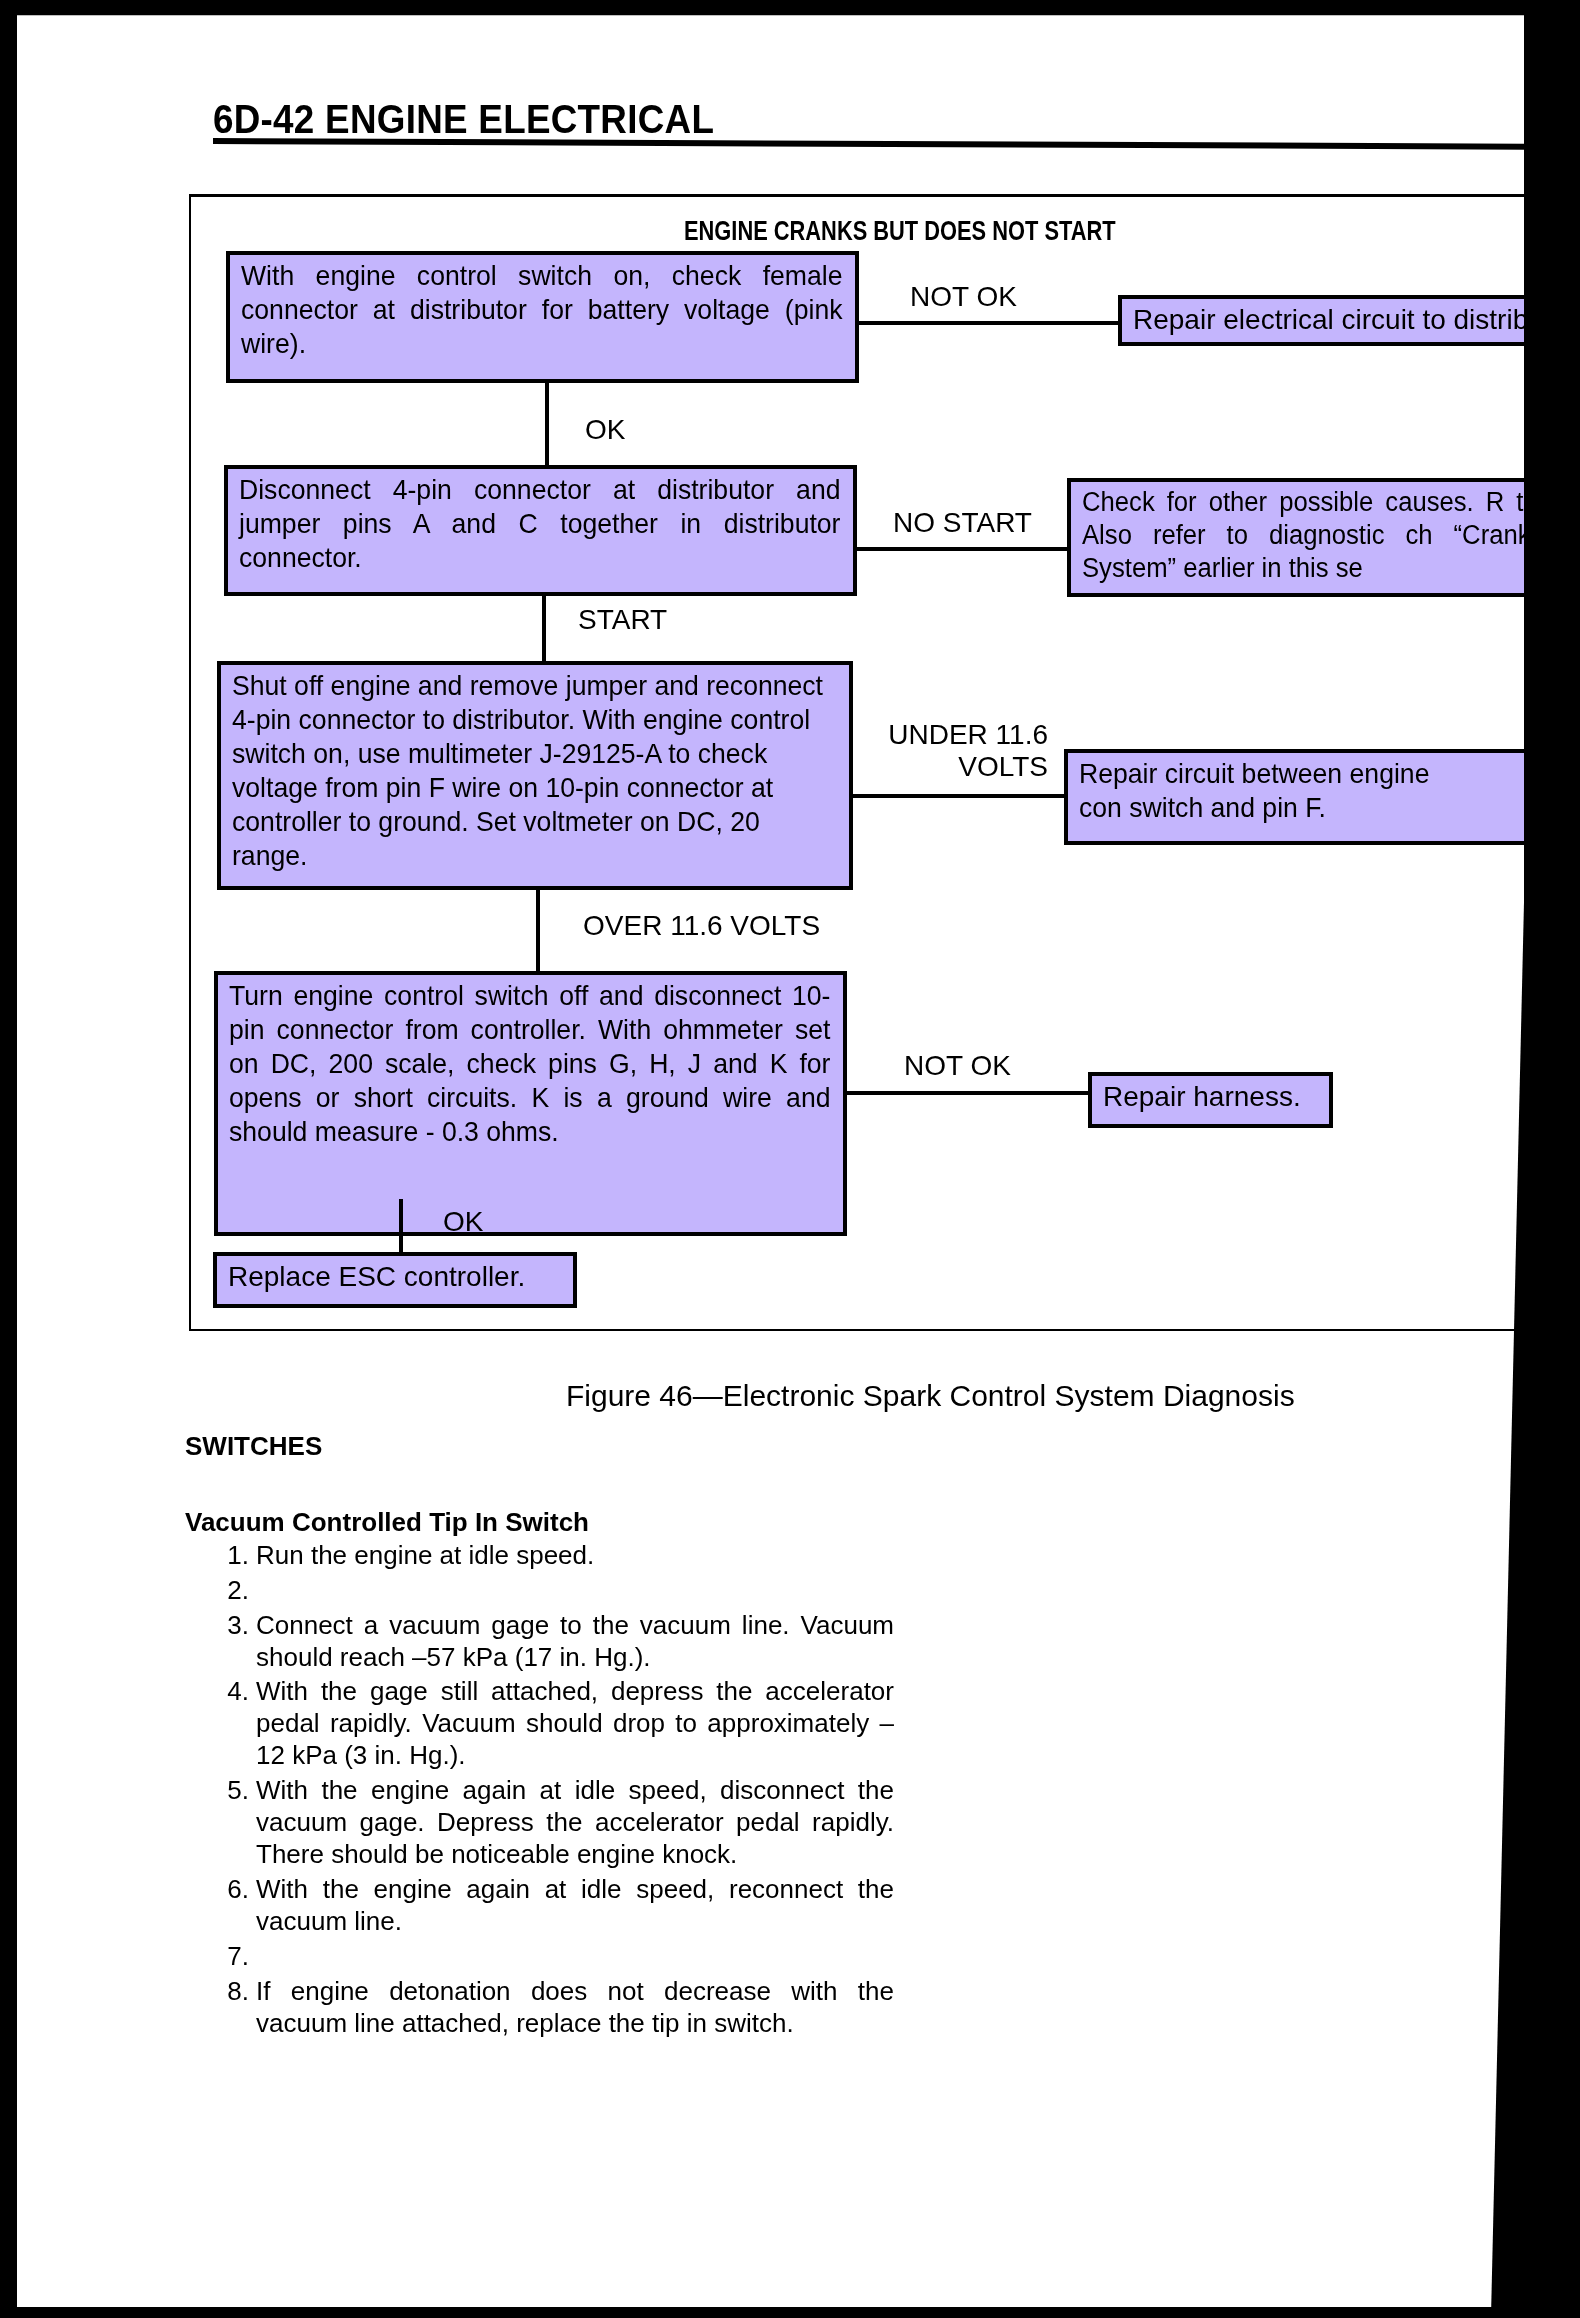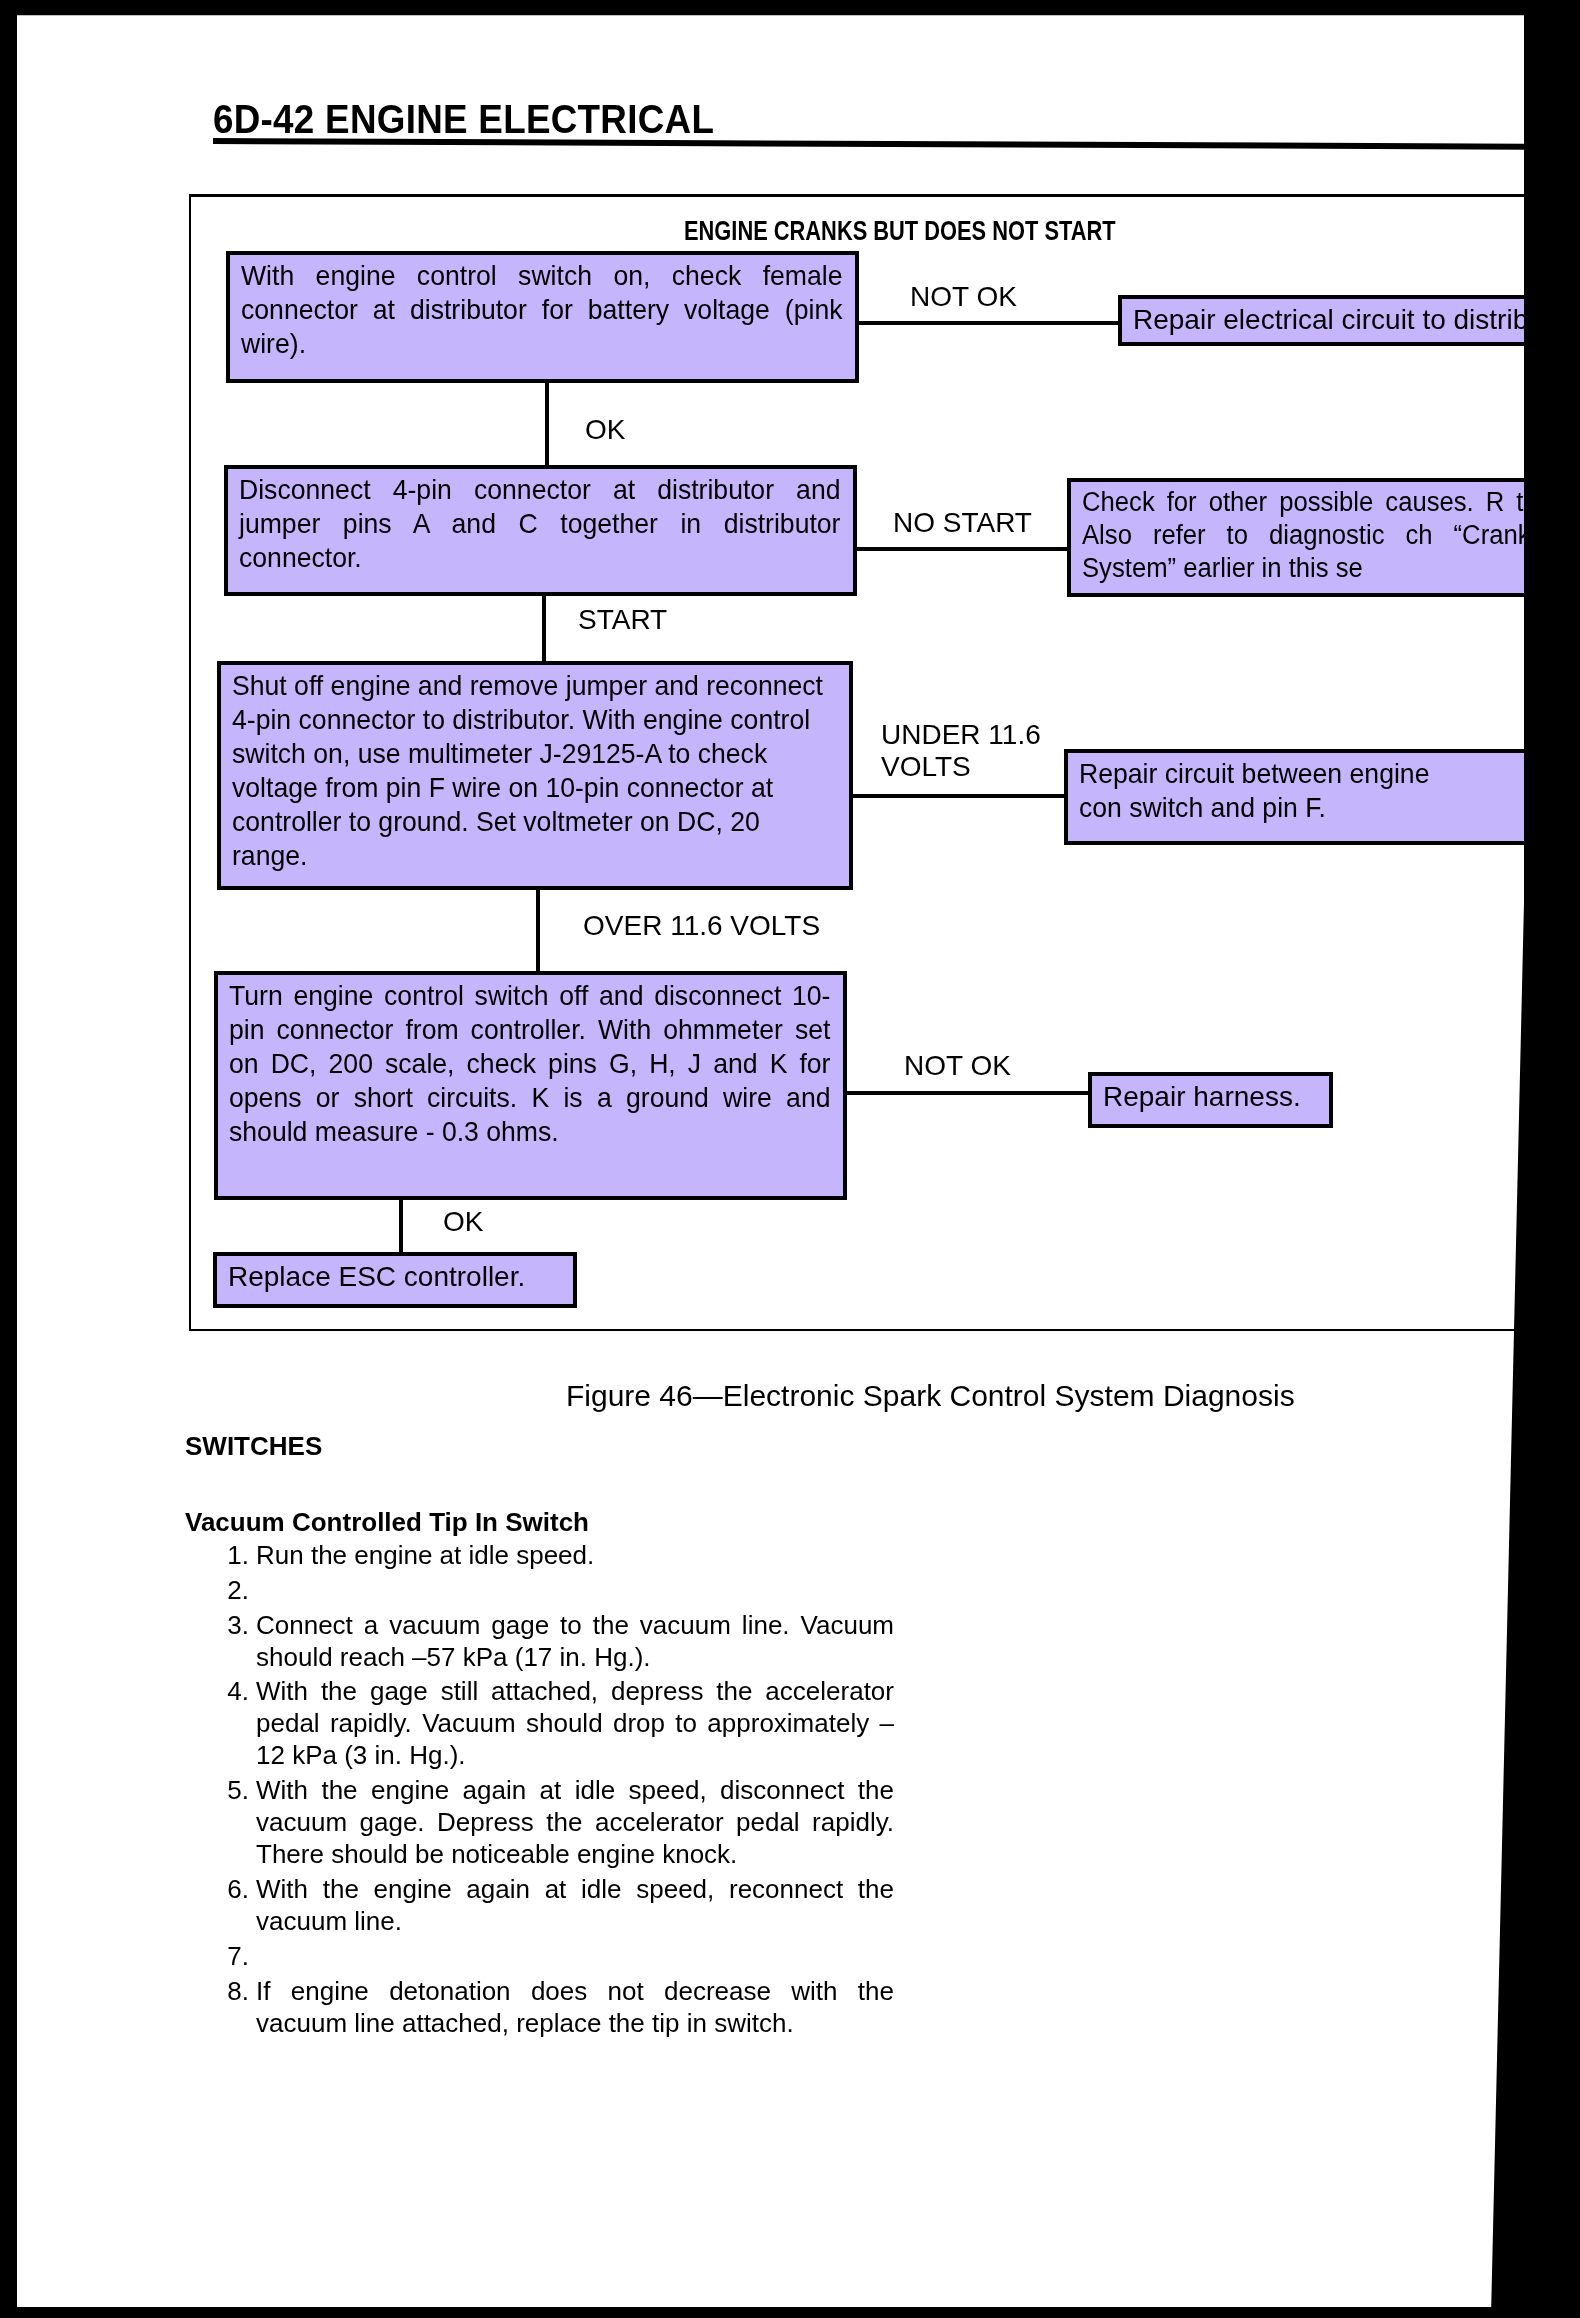--- a/index.html
+++ b/index.html
@@ -29,21 +29,21 @@
     position: absolute; left: 684px; top: 215px; font-weight: 700; font-size: 28px;
     transform: scaleX(0.78); transform-origin: left; white-space: nowrap;
   }
   .box {
     position: absolute; border: 4.2px solid #000; background: #c4b5fd; box-sizing: border-box;
     font-size: 28px; line-height: 34px; padding: 4.2px 11px; text-align: justify;
   }
   .box .txt { display: block; transform: scaleX(0.95); transform-origin: left; width: 105%; }
   .vline { position: absolute; width: 3.5px; background: #000; }
   .hline { position: absolute; height: 3.5px; background: #000; }
-  .lbl { position: absolute; font-size: 28px; white-space: nowrap; line-height: 32px; text-align: left; }
+  .lbl { position: absolute; font-size: 28px; white-space: nowrap; line-height: 32px; text-align: right; }
   .caption {
     position: absolute; left: 566px; top: 1379px; font-weight: 400; font-size: 30px; white-space: nowrap;
   }
   .sec-title { position: absolute; left: 185px; top: 1431px; font-weight: 700; font-size: 26px; }
   .sub-title { position: absolute; left: 185px; top: 1507px; font-weight: 700; font-size: 26px; }
   .steps {
     position: absolute; left: 185px; top: 1539px; width: 709px; font-size: 26px; line-height: 32px;
   }
   .step { display: flex; margin-bottom: 2.8px; }
   .step .num { width: 64px; text-align: right; padding-right: 7px; flex: none; }
@@ -89,21 +89,21 @@
   <span class="txt" style="text-align:left;">Shut off engine and remove jumper and reconnect 4-pin connector to distributor. With engine control switch on, use multimeter J-29125-A to check voltage from pin F wire on 10-pin connector at controller to ground. Set voltmeter on DC, 20 range.</span>
 </div>
 <div class="hline" style="left:852px; top:794px; width:217px;"></div>
 <div class="lbl" style="left:881px; top:719px; width:167px; white-space:normal;">UNDER 11.6 VOLTS</div>
 <div class="box" style="left:1064px; top:749px; width:514px; height:96px; overflow:hidden;">
   <span class="txt" style="text-align:left; width:80%;">Repair circuit between engine con switch and pin F.</span>
 </div>
 <div class="vline" style="left:536px; top:889px; height:85px;"></div>
 <div class="lbl" style="left:583px; top:910px;">OVER 11.6 VOLTS</div>
 
-<div class="box" style="left:214px; top:971px; width:633px; height:229px;">
+<div class="box" style="left:214px; top:971px; width:633px; height:265px;">
   <span class="txt">Turn engine control switch off and disconnect 10-pin connector from controller. With ohmmeter set on DC, 200 scale, check pins G, H, J and K for opens or short circuits. K is a ground wire and should measure - 0.3 ohms.</span>
 </div>
 <div class="hline" style="left:846px; top:1091px; width:245px;"></div>
 <div class="lbl" style="left:904px; top:1050px;">NOT OK</div>
 <div class="box" style="left:1088px; top:1072px; width:245px; height:56px; white-space:nowrap;">
   <span>Repair harness.</span>
 </div>
 <div class="vline" style="left:399px; top:1199px; height:56px;"></div>
 <div class="lbl" style="left:443px; top:1206px;">OK</div>
 

